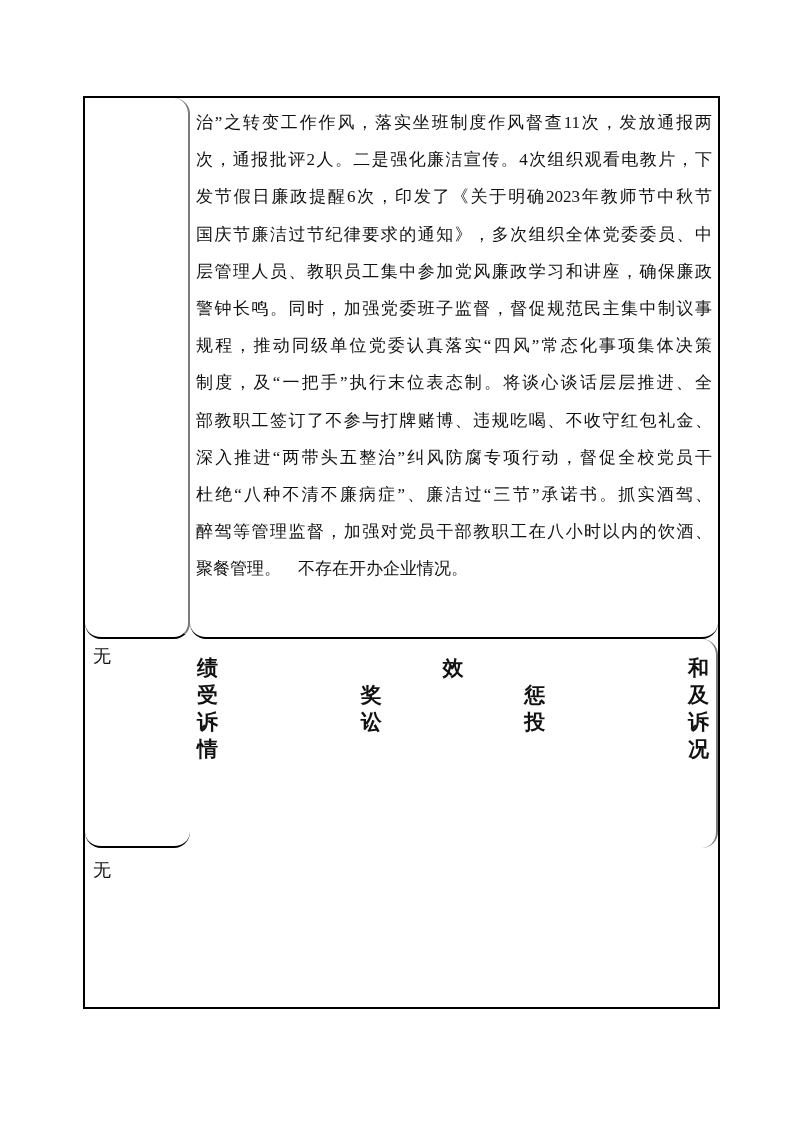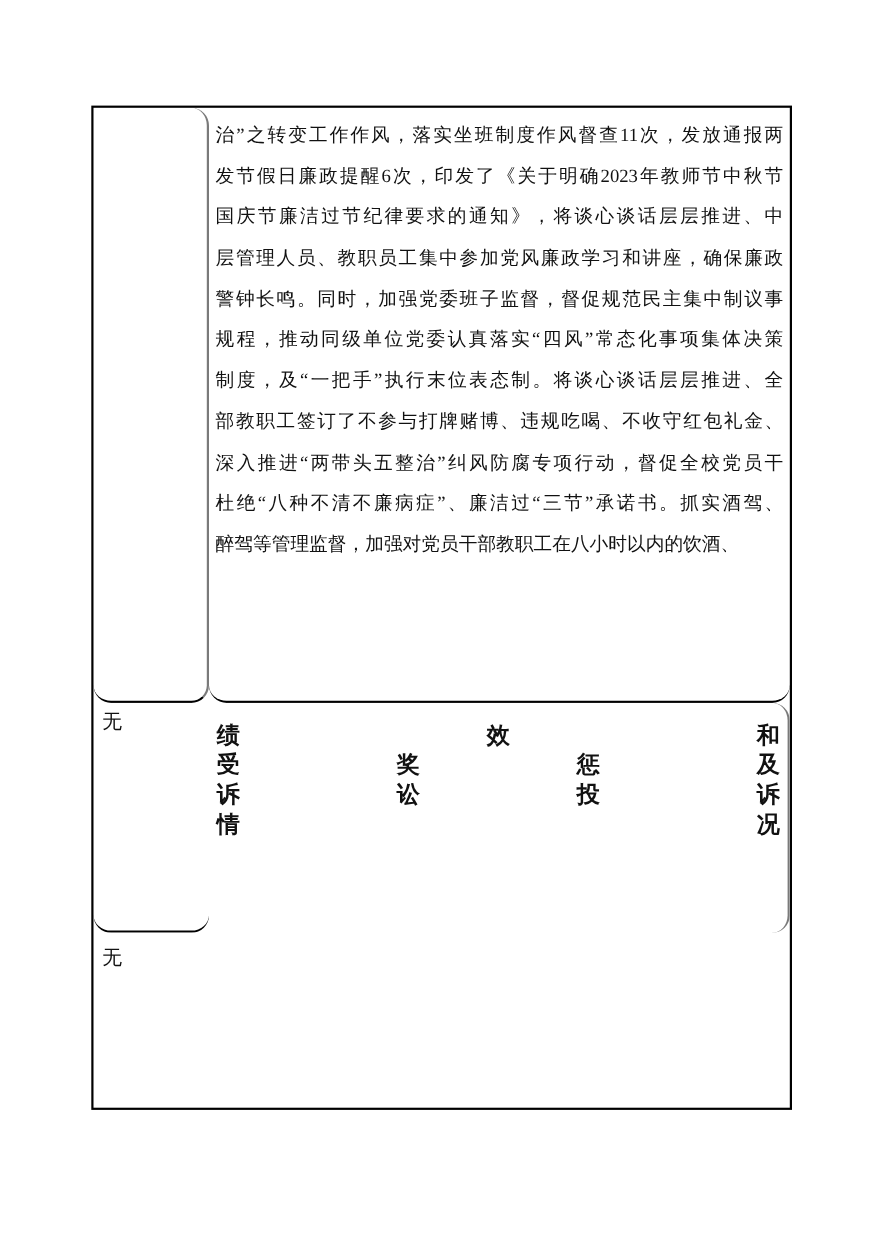--- a/index.html
+++ b/index.html
@@ -40,30 +40,32 @@
   .value-low{padding-top:10px;}
 </style>
 </head>
 <body>
 
 <div class="doc-table">
 
   <div class="cell head-col row-sep"></div>
   <div class="cell row-sep body-text">
       <div class="line">治”之转变工作作风，落实坐班制度作风督查11次，发放通报两</div>
+      <div class="line">次，通报批评2人。二是强化廉洁宣传。4次组织观看电教片，下</div>
       <div class="line">发节假日廉政提醒6次，印发了《关于明确2023年教师节中秋节</div>
-      <div class="line">国庆节廉洁过节纪律要求的通知》，将谈心谈话层层推进、中</div>
+      <div class="line">国庆节廉洁过节纪律要求的通知》，多次组织全体党委委员、中</div>
       <div class="line">层管理人员、教职员工集中参加党风廉政学习和讲座，确保廉政</div>
       <div class="line">警钟长鸣。同时，加强党委班子监督，督促规范民主集中制议事</div>
       <div class="line">规程，推动同级单位党委认真落实“四风”常态化事项集体决策</div>
       <div class="line">制度，及“一把手”执行末位表态制。将谈心谈话层层推进、全</div>
       <div class="line">部教职工签订了不参与打牌赌博、违规吃喝、不收守红包礼金、</div>
       <div class="line">深入推进“两带头五整治”纠风防腐专项行动，督促全校党员干</div>
       <div class="line">杜绝“八种不清不廉病症”、廉洁过“三节”承诺书。抓实酒驾、</div>
       <div class="line">醉驾等管理监督，加强对党员干部教职工在八小时以内的饮酒、</div>
+      <div class="line">聚餐管理。　不存在开办企业情况。</div>
     </div>
 
   <div class="cell row-sep value">无</div>
 
   <div class="cell head-col label label-lines">
       <div class="line">绩 效 和</div>
       <div class="line">受奖惩及</div>
       <div class="line">诉讼投诉</div>
       <div class="line">情　况</div>
     </div>

